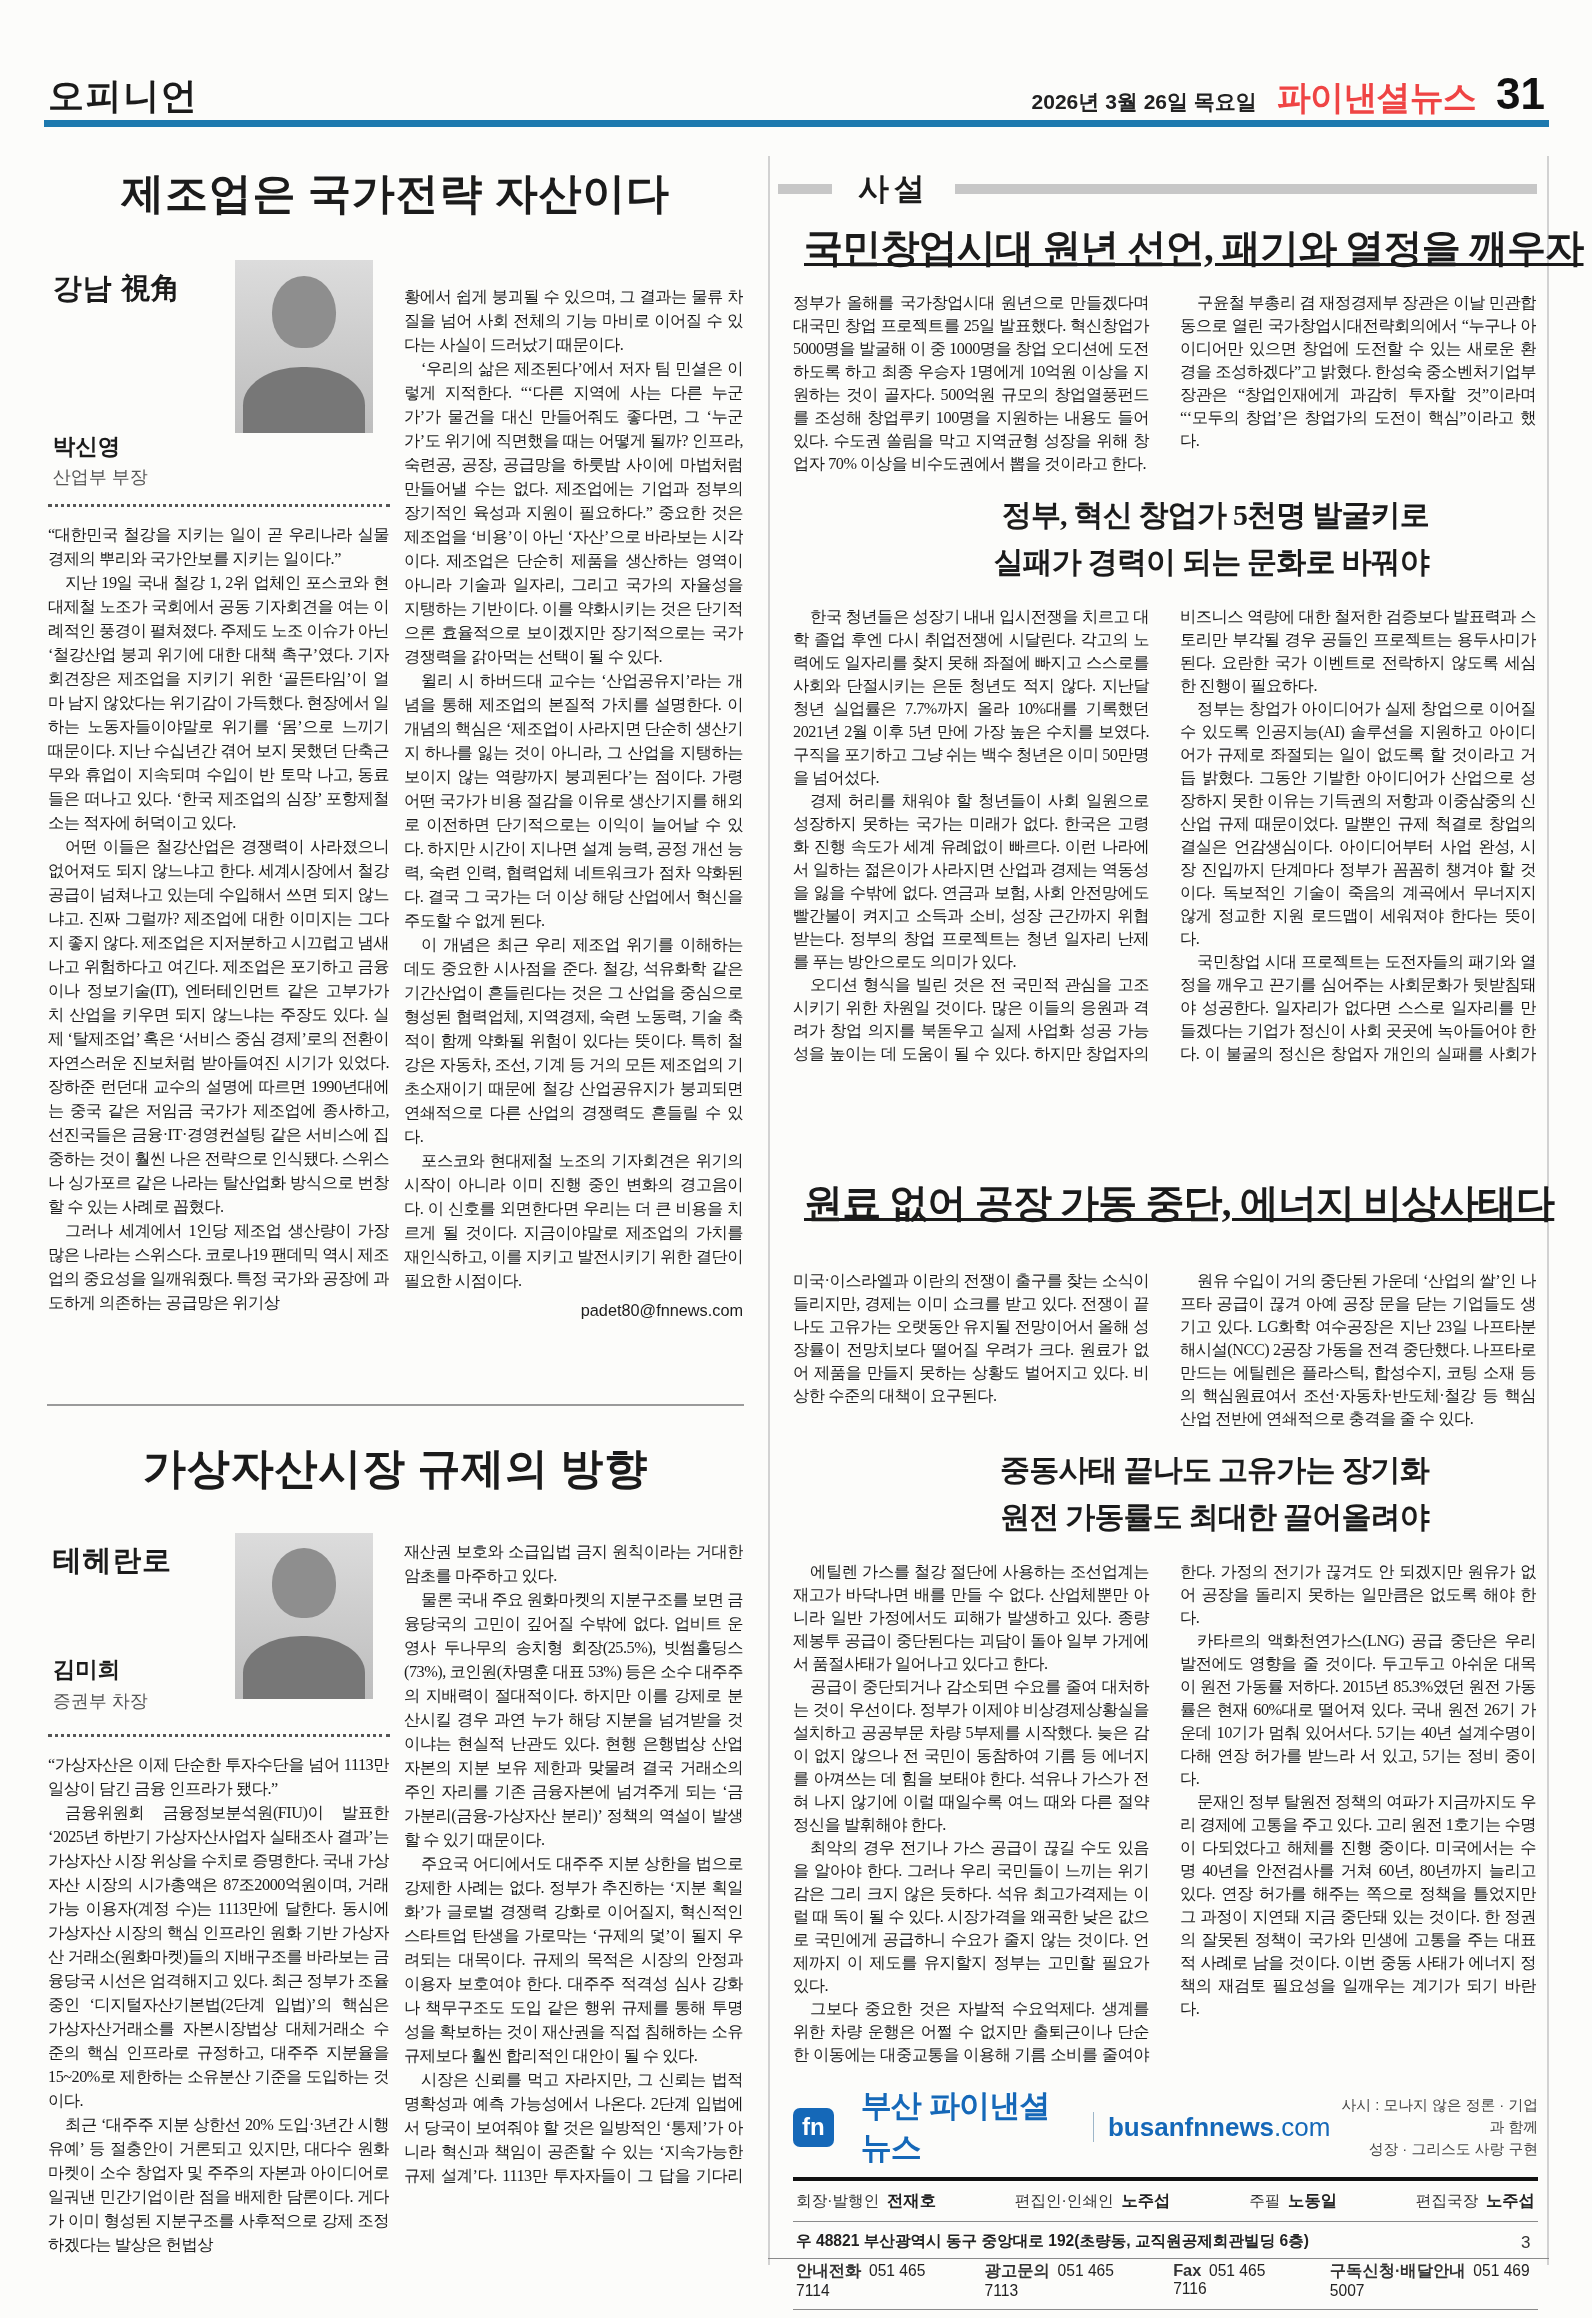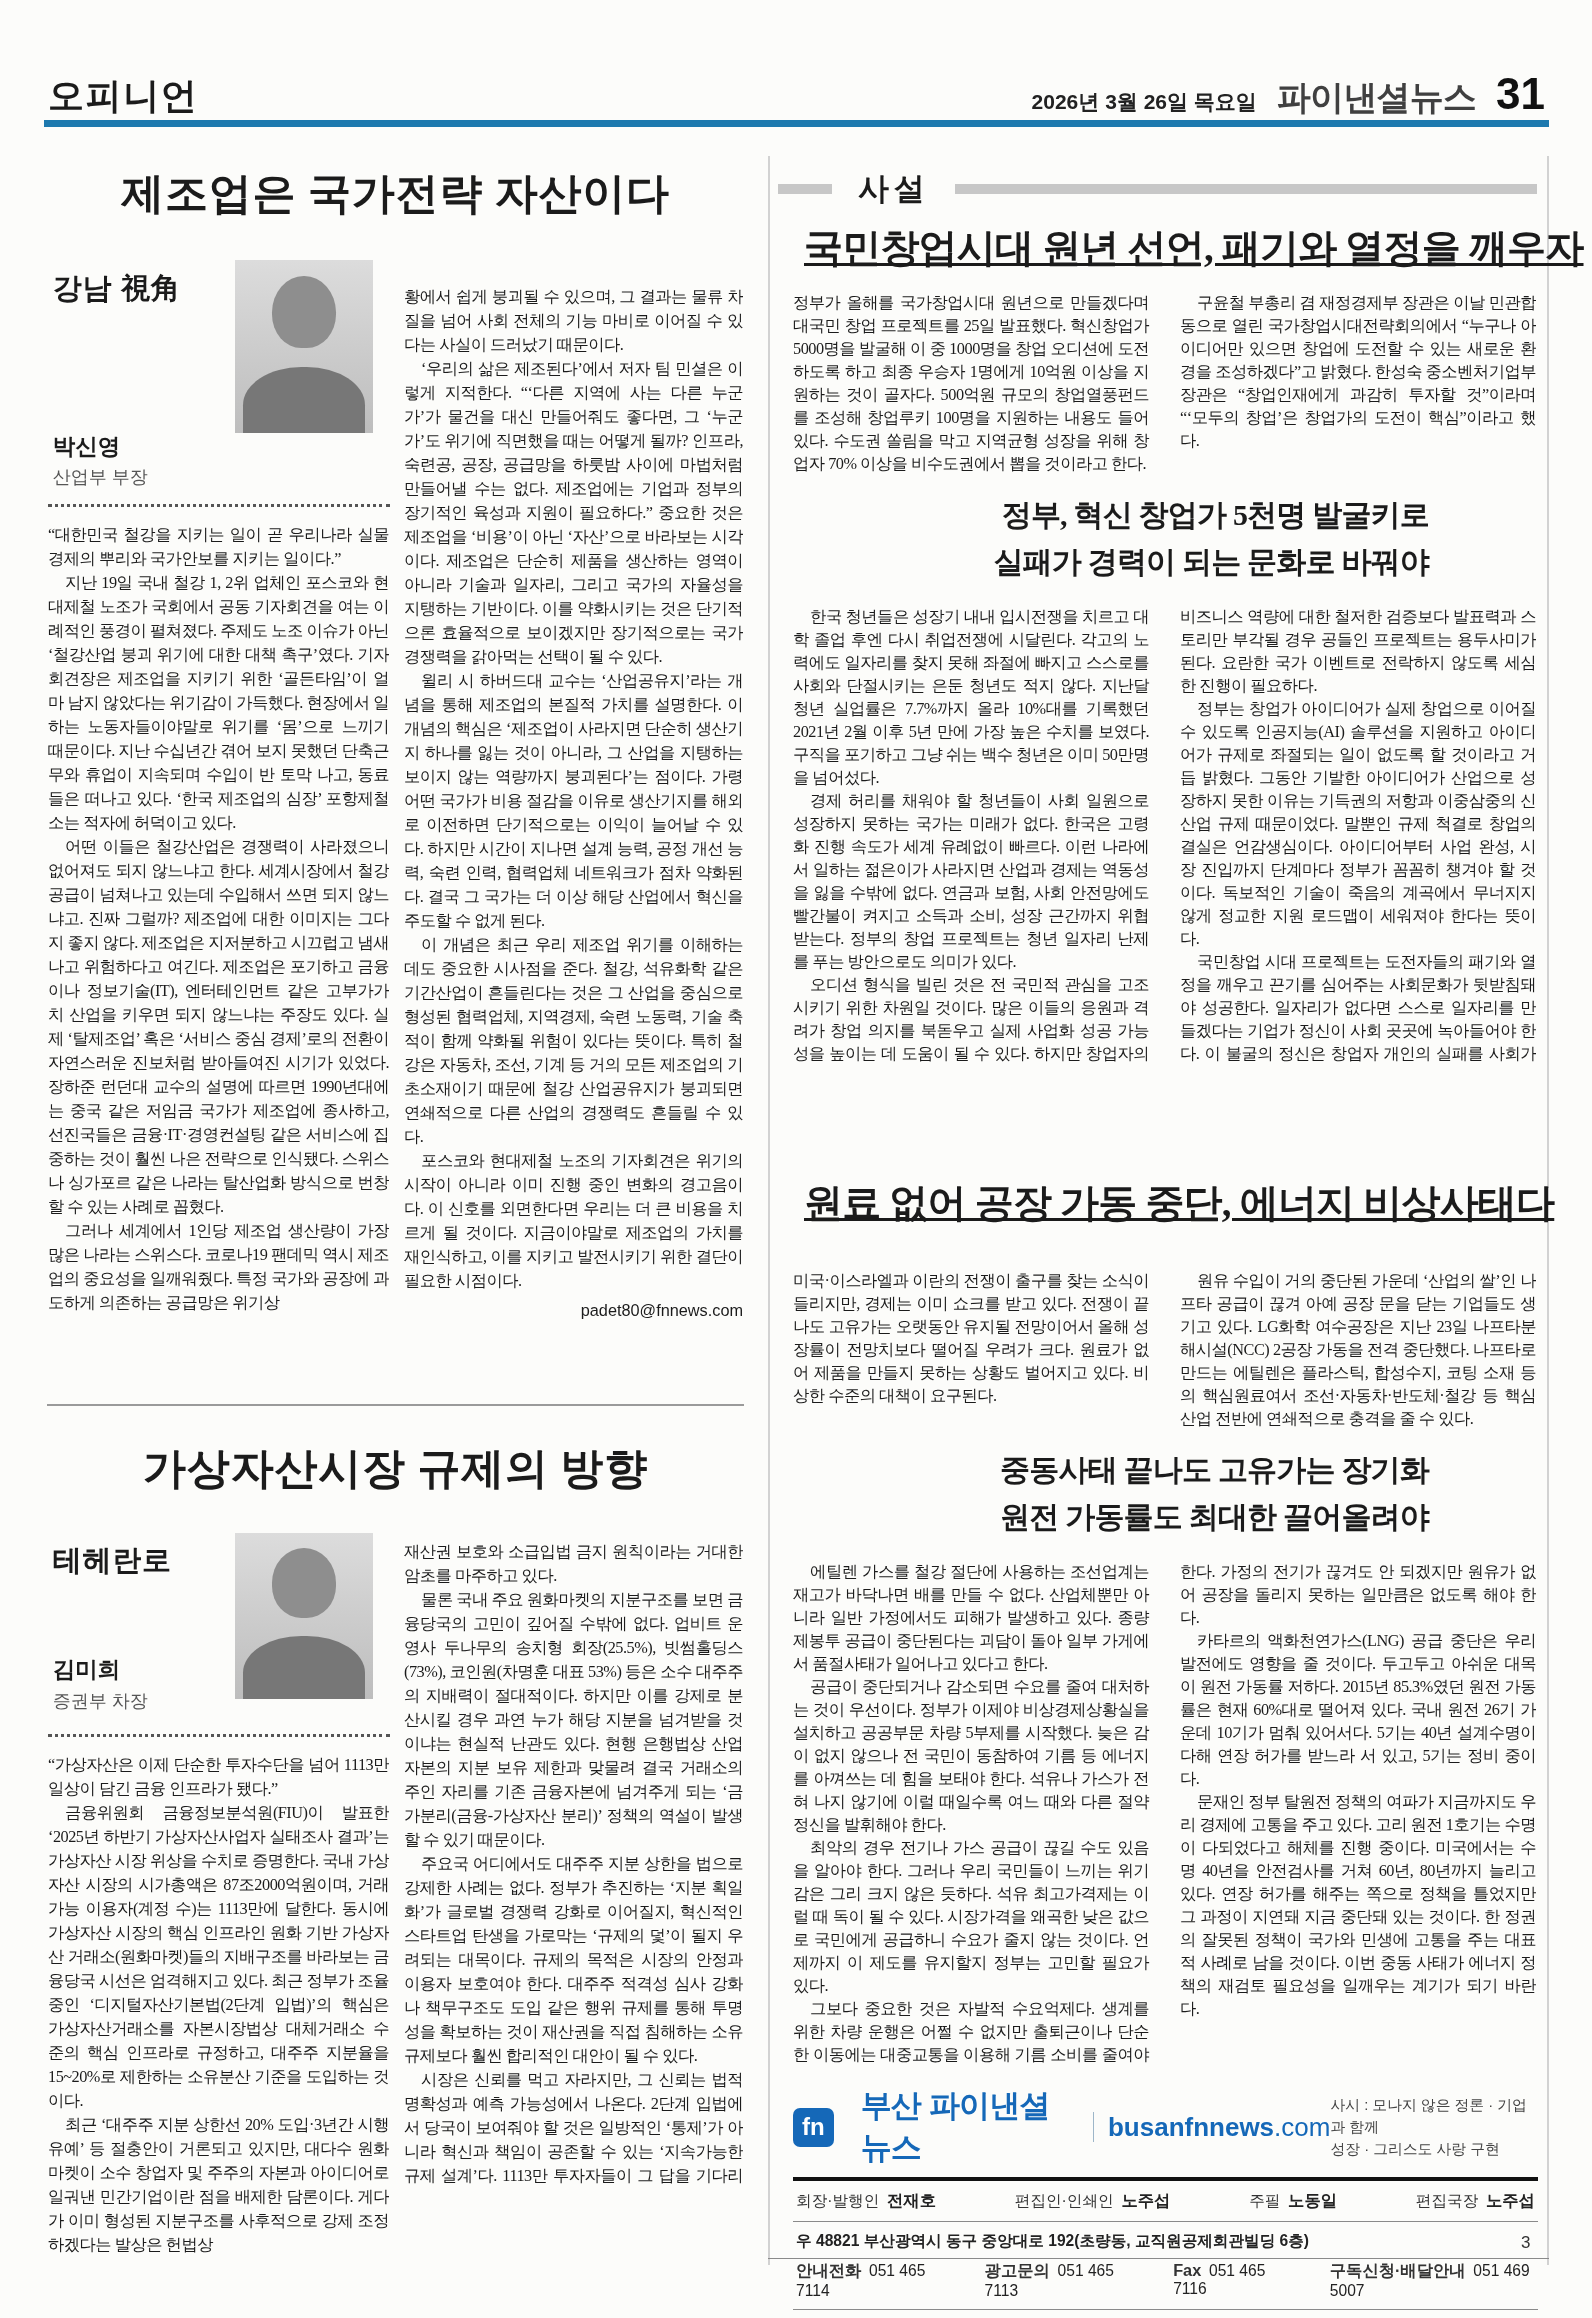--- a/index.html
+++ b/index.html
@@ -48,38 +48,38 @@
 
   
   .foot{font-family:"Liberation Sans",sans-serif;color:#222;}
   .foot-top{display:flex;align-items:center;}
   .fn-logo{width:48px;height:39px;border-radius:7px;display:flex;align-items:center;justify-content:center;
            color:#fff;font-weight:900;font-size:24px;font-family:"Liberation Sans",sans-serif;}
   .foot-brand{font-size:31px;font-weight:900;margin-left:27px;letter-spacing:-0.8px;}
   .foot-sep{width:1.6px;height:29.5px;background:#9db6c9;margin:0 14px;}
   .foot-domain{font-size:26px;font-weight:900;}
   .foot-domain .tld{font-weight:400;}
-  .foot-motto{margin-left:auto;font-size:14.8px;color:#444;line-height:1.5;}
+  .foot-motto{margin-left:auto;text-align:right;font-size:14.8px;color:#444;line-height:1.5;}
   .rule-thick{height:3.9px;background:#111;}
   .rule-thin{height:0.8px;background:#8a8a8a;}
   .foot-row{display:flex;justify-content:space-between;align-items:baseline;font-size:15.6px;}
   .foot-row .lbl{color:#333;margin-right:7.8px;}
   .foot-row .val{font-weight:bold;font-size:16.3px;}
   .foot-addr{font-size:15.6px;font-weight:bold;}
   .pageno3{font-family:"Liberation Sans",sans-serif;font-size:17px;color:#333;}
 </style>
 </head>
 <body>
 
 <div class="page">
 
   <div class="abs hd-section" style="left:48px;top:72px;">오피니언</div>
   <div class="abs hd-right" style="right:47px;top:68px;">
     <span class="hd-date">2026년 3월 26일 목요일</span>
-    <span class="hd-brand" style="color:#404040;margin-top:7px;">파이낸셜뉴스</span>
+    <span class="hd-brand" style="color:#ef4444;margin-top:7px;">파이낸셜뉴스</span>
     <span class="hd-pageno">31</span>
   </div>
   <div class="abs hd-rule" style="left:44px;top:120px;width:1505px;background:#1d79ae;"></div>
 
   <div class="abs vline" style="left:768px;top:156px;width:1.6px;height:2109px;"></div>
   <div class="abs vline" style="left:1547px;top:156px;width:1.6px;height:2109px;"></div>
 
   <div class="abs headline h1a" style="left:47px;top:165px;width:697px;">제조업은 국가전략 자산이다</div>
 
   <div class="abs dotted" style="left:48px;top:257px;width:342px;height:247px;">

